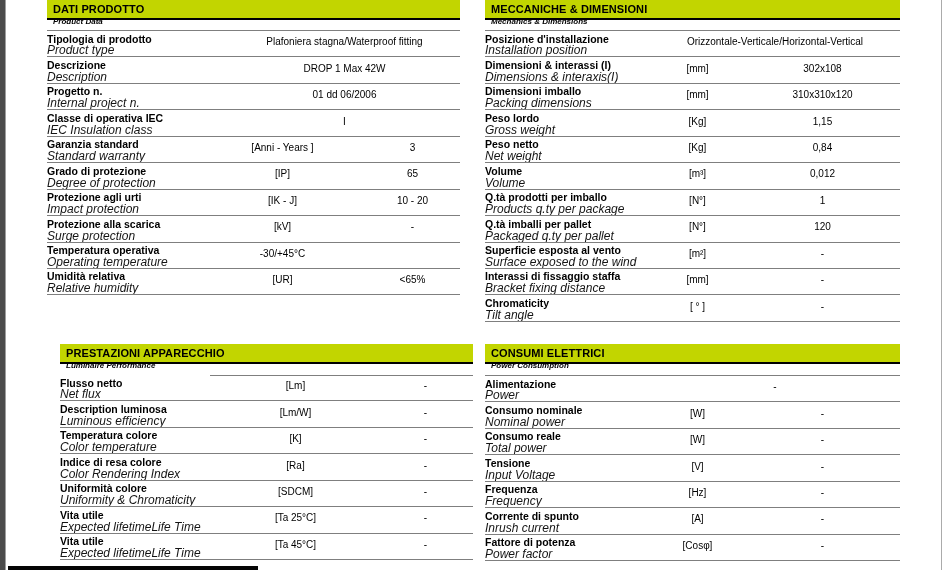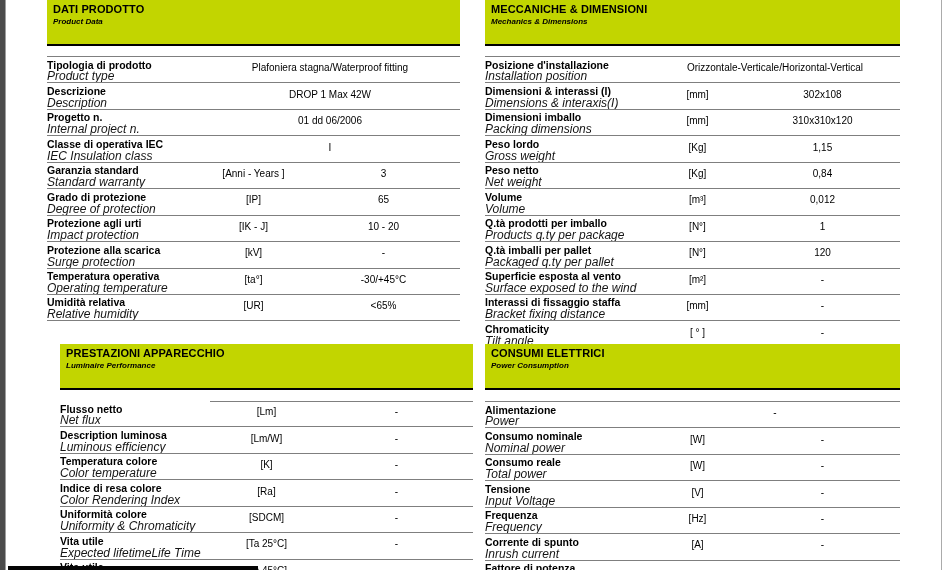--- a/index.html
+++ b/index.html
@@ -13,35 +13,35 @@
     position:absolute; left:0; top:0; width:6px; height:100%;
     background:var(--strip-color,#4b4b4b); border-right:1px solid #9e9e9e; z-index:20;
   }
   .rightline {
     position:absolute; left:941px; top:0; width:1px; height:100%;
     background:#ababab; z-index:20;
   }
 
   .sec { position:absolute; }
   .sec-h {
-    height:46px; background:var(--accent-green,#c2d500);
+    height:20px; background:var(--accent-green,#c2d500);
     border-bottom:2px solid #000; padding:3px 0 0 6px;
   }
   .sec-title { font-size:11px; font-weight:700; line-height:12px; letter-spacing:.1px; }
   .sec-sub   { font-size:8px; font-style:italic; font-weight:700; line-height:9px; margin-top:2px; }
 
   .tbl { position:relative; margin-top:10px; }
   .sec-bottom .tbl { margin-top:11px; }
   .tbl.full-top { border-top:1px solid #7f7f7f; }
   .partial-top {
     position:absolute; top:0; left:150px; right:0; height:1px; background:#7f7f7f;
   }
 
   .row { display:grid; height:26.45px; border-bottom:1px solid #7f7f7f; }
-  .left-cols  .row { grid-template-columns:153px 107px 1fr; }
+  .left-cols  .row { grid-template-columns:153px 107px 1fr;gap:29px; }
   .right-cols .row { grid-template-columns:165px 95px 1fr; }
 
   .cell-l { display:flex; flex-direction:column; justify-content:space-between;
             padding:2.5px 2px 1.5px 0; overflow:hidden; }
   .lbl { font-size:10.5px; font-weight:700; line-height:11px; white-space:nowrap; }
   .sub { font-size:12px; font-style:italic; line-height:8.5px; color:#141414; white-space:nowrap; }
 
   .cell-u, .cell-v {
     display:flex; align-items:center; justify-content:center;
     font-size:10px; padding-bottom:4px; white-space:nowrap;
@@ -125,21 +125,20 @@
       <div class="sub">Surge protection</div>
     </div>
     <div class="cell-u">[kV]</div>
     <div class="cell-v">-</div>
   </div>
       <div class="row">
     <div class="cell-l">
       <div class="lbl">Temperatura operativa</div>
       <div class="sub">Operating temperature</div>
     </div>
-    <div class="cell-u">[ta°]</div>
     <div class="cell-v">-30/+45°C</div>
   </div>
       <div class="row">
     <div class="cell-l">
       <div class="lbl">Umidità relativa</div>
       <div class="sub">Relative humidity</div>
     </div>
     <div class="cell-u">[UR]</div>
     <div class="cell-v">&lt;65%</div>
   </div>
@@ -361,18 +360,19 @@
       <div class="sub">Inrush current</div>
     </div>
     <div class="cell-u">[A]</div>
     <div class="cell-v">-</div>
   </div>
       <div class="row">
     <div class="cell-l">
       <div class="lbl">Fattore di potenza</div>
       <div class="sub">Power factor</div>
     </div>
+    <div class="cell-u">[Cosφ]</div>
     <div class="cell-v">-</div>
   </div>
     </div>
 </section>
 
 <div class="cutbar"></div>
 
 </body></html>

